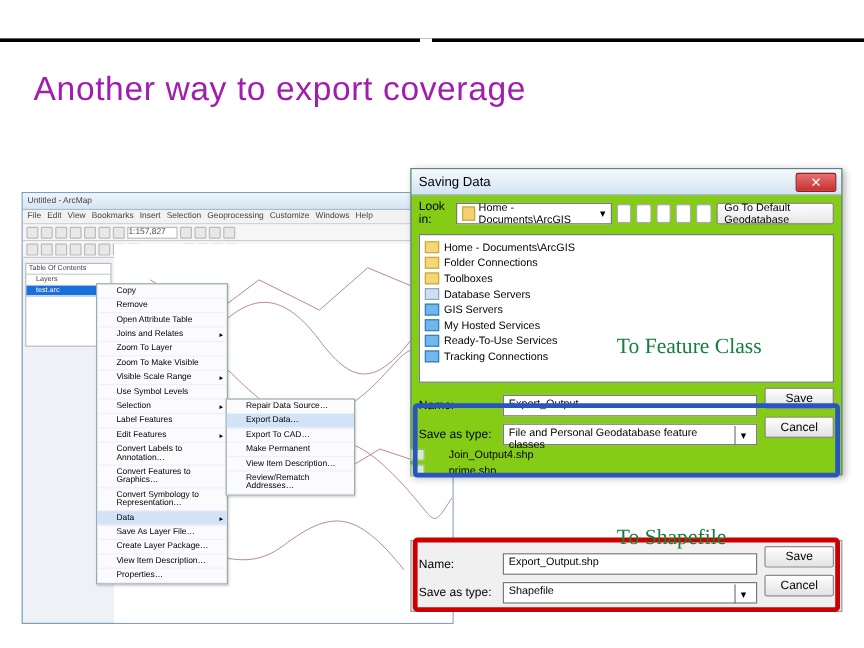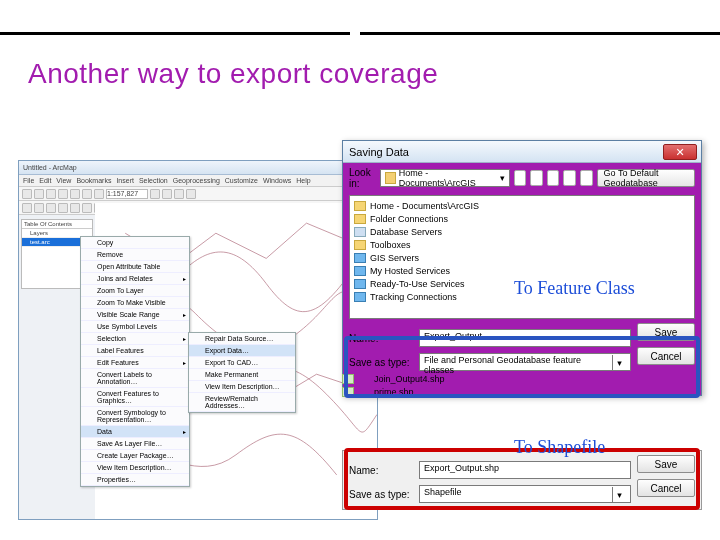--- a/index.html
+++ b/index.html
@@ -60,21 +60,21 @@
     position:absolute; left:170px; top:192px; width:108px;
     background:#fbfbfd; border:1px solid #9aa; box-shadow:1px 1px 2px rgba(0,0,0,.2);
     font-size:7px;
   }
   .submenu .mi { padding:2px 4px 2px 16px; border-bottom:1px solid #eef; }
   .submenu .mi.sel { background:#d2e3f7; }
 
   
   .dialog {
     position:absolute; left:324px; top:0; width:360px; height:256px;
-    background:#a21caf; border:1px solid #5c7fa3; box-shadow:2px 2px 6px rgba(0,0,0,.3);
+    background:#84cc16; border:1px solid #5c7fa3; box-shadow:2px 2px 6px rgba(0,0,0,.3);
     font-size:10px;
   }
   .dialog .dlg-title {
     height:22px; background:linear-gradient(#f5f9fd,#d4e3f3);
     border-bottom:1px solid #9fb4c9; display:flex; align-items:center;
     padding:0 6px; font-size:11px; position:relative;
   }
   .dialog .dlg-close {
     position:absolute; right:4px; top:3px; width:34px; height:16px;
     background:linear-gradient(#e37070,#c93030); border:1px solid #912020;
@@ -127,21 +127,21 @@
   .fragment-list .li .li-ic { width:12px; height:10px; background:#d8eac7; border:1px solid #8fbf6a; }
 
   
   .callout {
     position:absolute; border:4px solid; border-radius:4px; background:transparent;
   }
   .callout.blue { border-color:#2a54c0; }
   .callout.red { border-color:#cc0000; }
 
   .annot {
-    position:absolute; font-family:"Times New Roman",serif; font-size:18px; color:#1d4ed8;
+    position:absolute; font-family:"Times New Roman",serif; font-size:18px; color:#15803d;
   }
 
   
   .frag2 {
     position:absolute; left:324px; top:310px; width:360px; height:60px;
     background:#f0f0f0; border:1px solid #999;
     padding:4px 6px; font-size:10px;
   }
 </style>
 </head>
@@ -271,26 +271,26 @@
     <div class="listing">
       <div class="li">
           <span class="li-ic"></span>
           <span>Home - Documents\ArcGIS</span>
         </div>
       <div class="li">
           <span class="li-ic"></span>
           <span>Folder Connections</span>
         </div>
       <div class="li">
+          <span class="li-ic"></span>
+          <span>Toolboxes</span>
+        </div>
+      <div class="li">
           <span class="li-ic db"></span>
           <span>Database Servers</span>
-        </div>
-      <div class="li">
-          <span class="li-ic"></span>
-          <span>Toolboxes</span>
         </div>
       <div class="li">
           <span class="li-ic service"></span>
           <span>GIS Servers</span>
         </div>
       <div class="li">
           <span class="li-ic service"></span>
           <span>My Hosted Services</span>
         </div>
       <div class="li">

